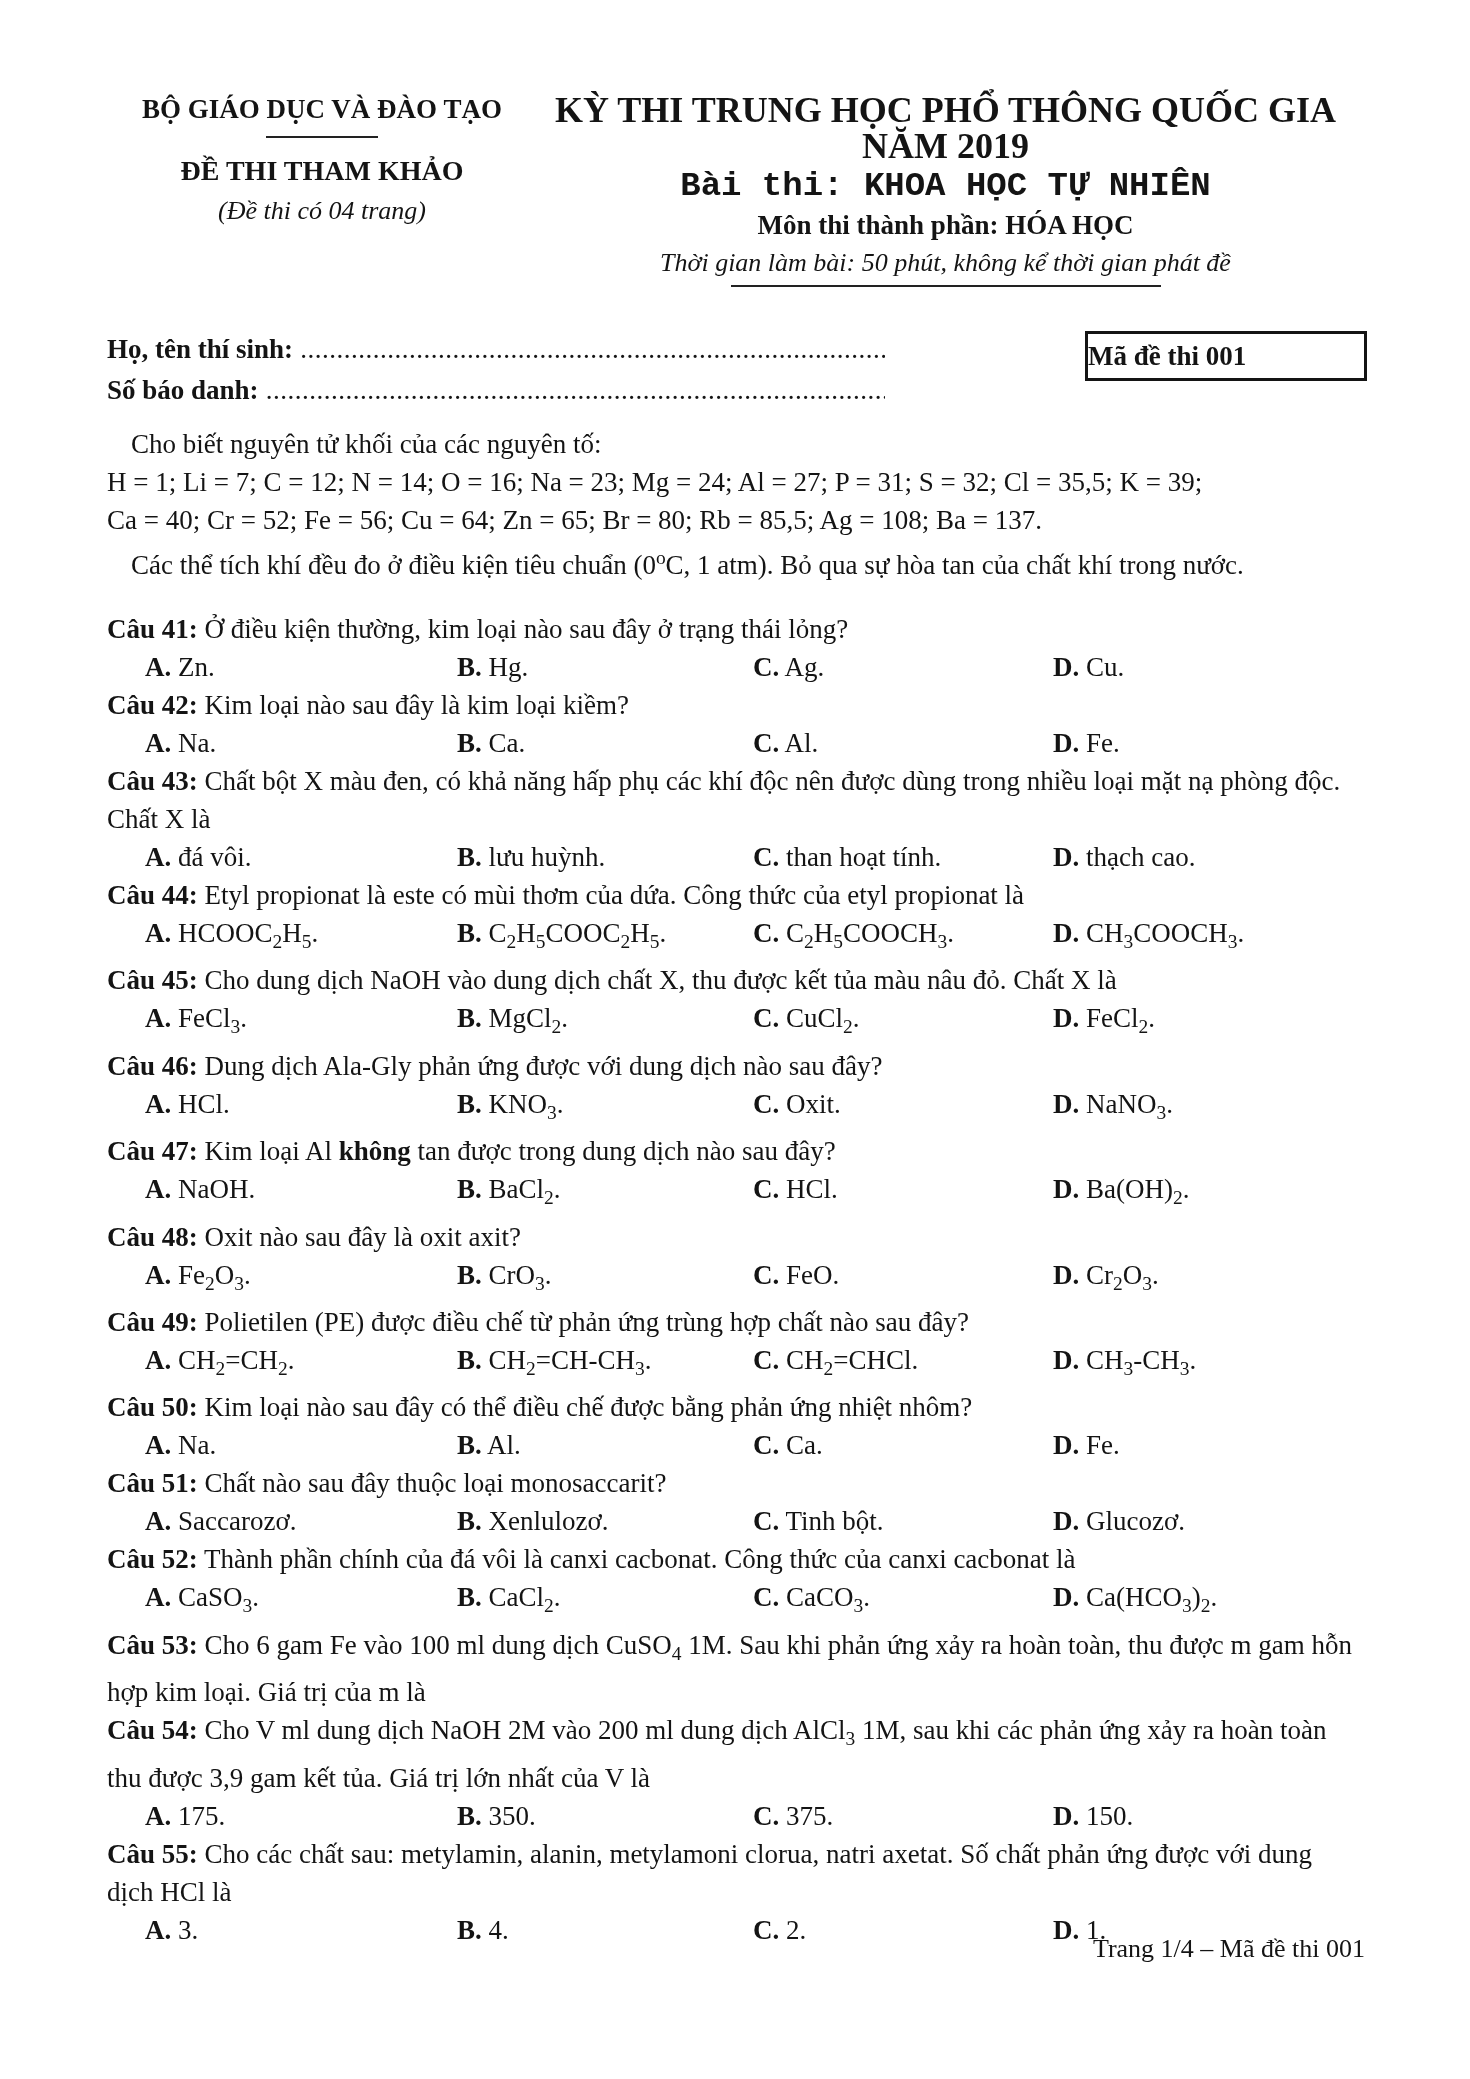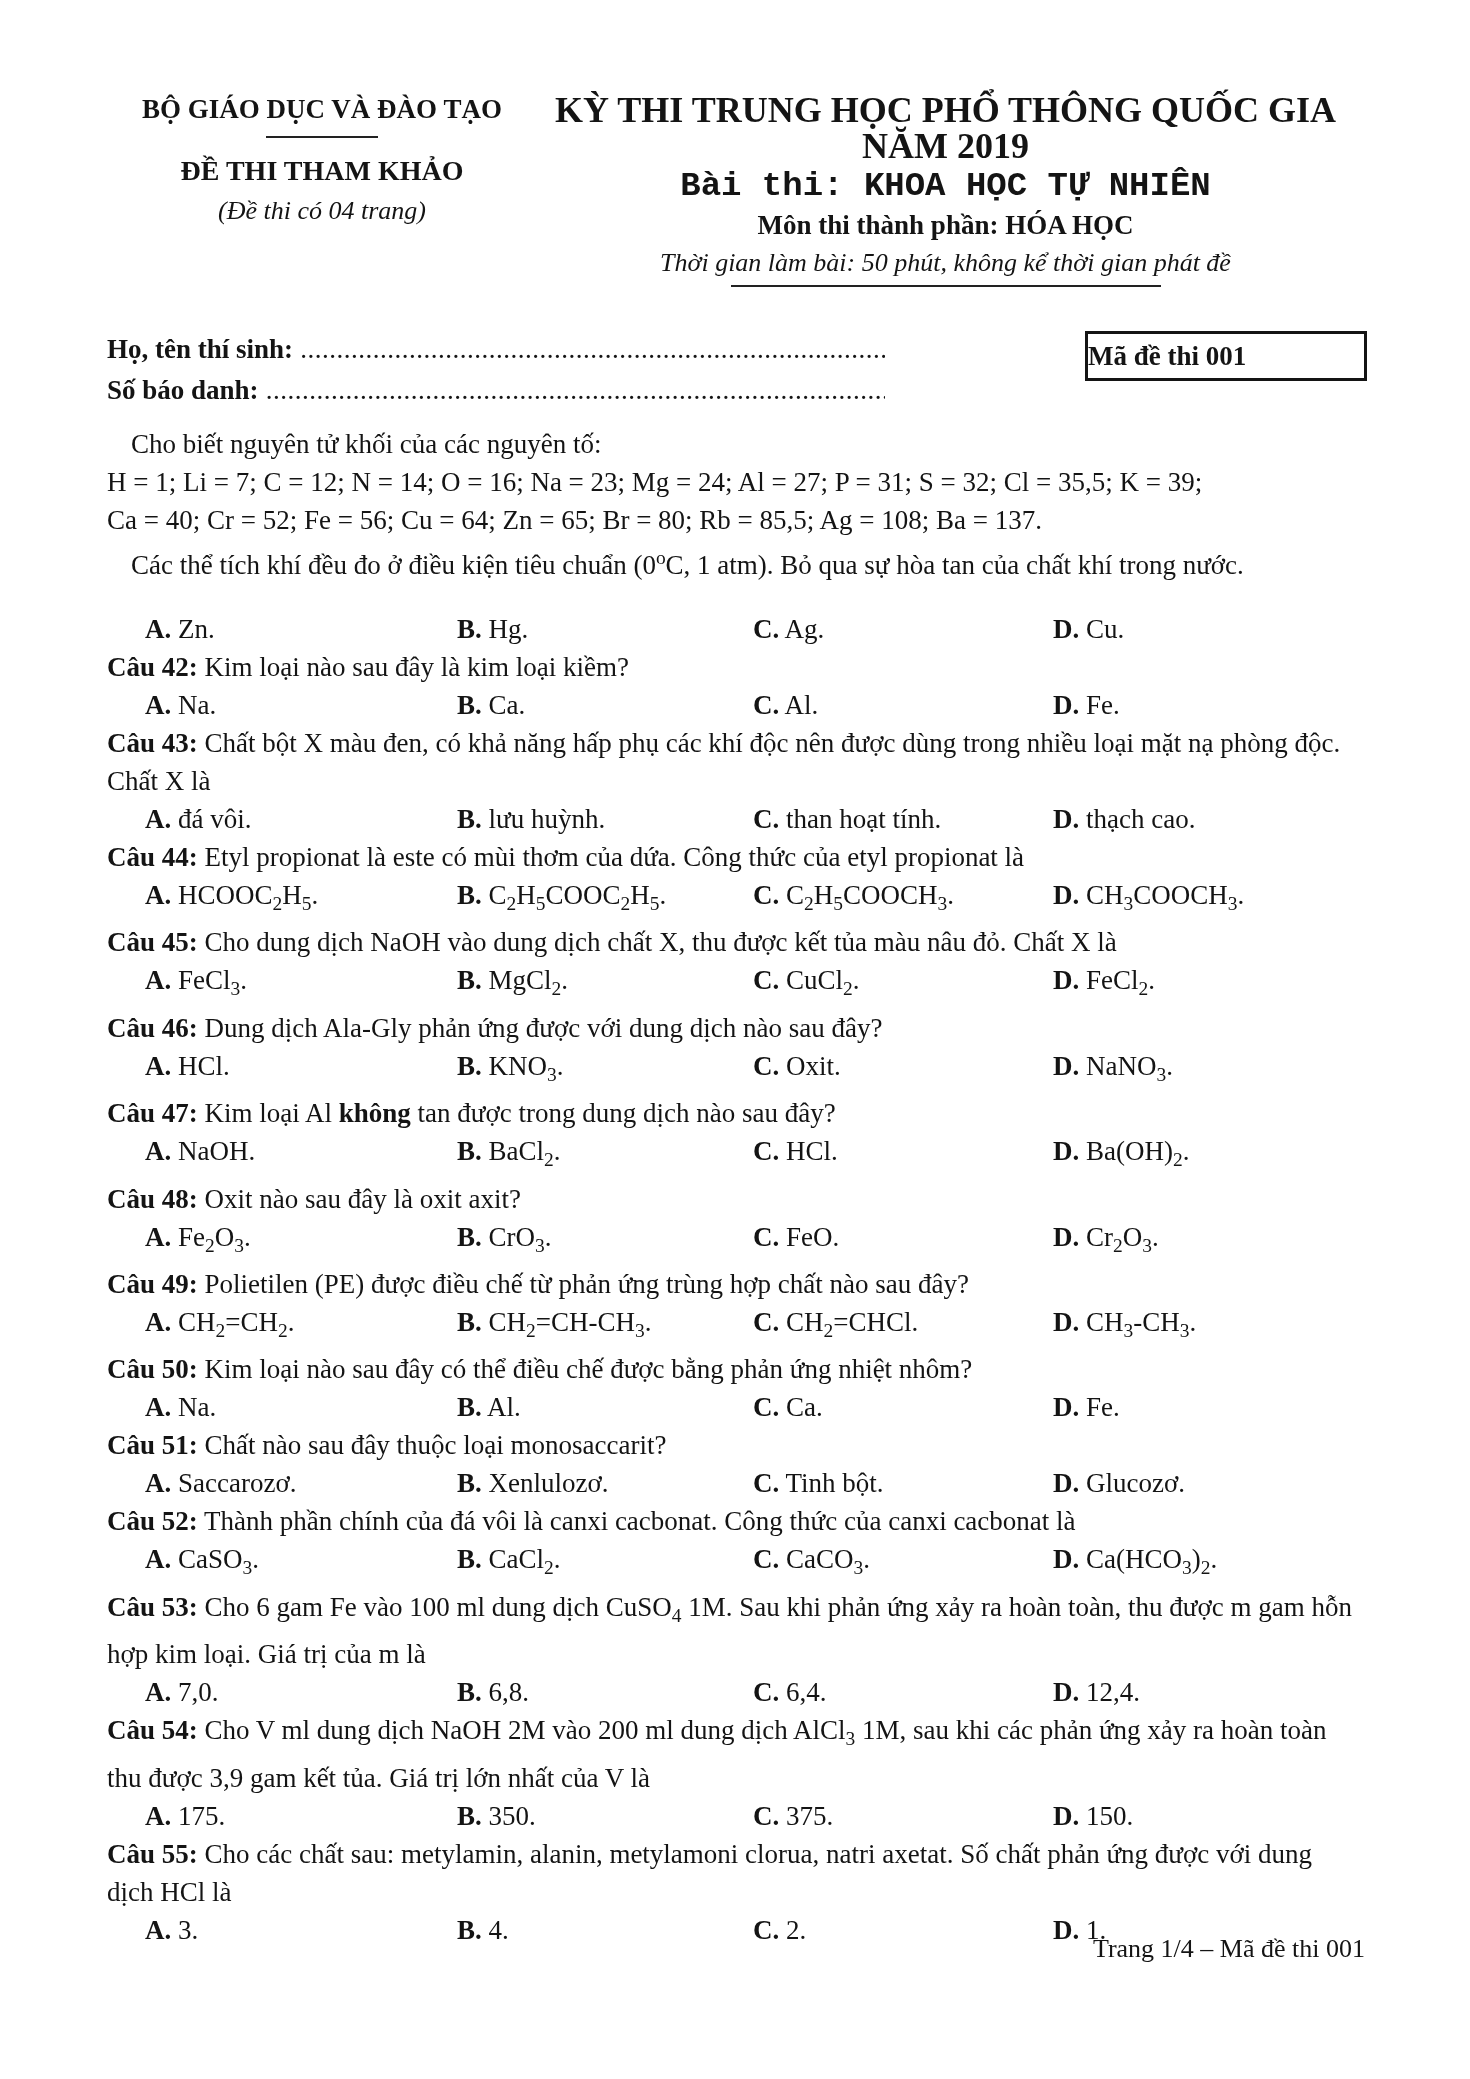--- a/index.html
+++ b/index.html
@@ -88,20 +88,21 @@
 
   <div class="preamble">
     <div class="indent">Cho biết nguyên tử khối của các nguyên tố:</div>
     <div>H = 1; Li = 7; C = 12; N = 14; O = 16; Na = 23; Mg = 24; Al = 27; P = 31; S = 32; Cl = 35,5; K = 39;</div>
     <div>Ca = 40; Cr = 52; Fe = 56; Cu = 64; Zn = 65; Br = 80; Rb = 85,5; Ag = 108; Ba = 137.</div>
     <div class="indent">Các thể tích khí đều đo ở điều kiện tiêu chuẩn (0<sup>o</sup>C, 1 atm). Bỏ qua sự hòa tan của chất khí trong nước.</div>
   </div>
 
   <div id="questions">
       <div class="question">
+        <div class="q-text"><span class="q-num">Câu 41:</span> Ở điều kiện thường, kim loại nào sau đây ở trạng thái lỏng?</div>
         <div class="options">
           <div class="option"><b>A.</b> <span>Zn.</span></div>
           <div class="option"><b>B.</b> <span>Hg.</span></div>
           <div class="option"><b>C.</b> <span>Ag.</span></div>
           <div class="option"><b>D.</b> <span>Cu.</span></div>
         </div>
       </div>
       <div class="question">
         <div class="q-text"><span class="q-num">Câu 42:</span> Kim loại nào sau đây là kim loại kiềm?</div>
         <div class="options">
@@ -196,26 +197,20 @@
         <div class="q-text"><span class="q-num">Câu 52:</span> Thành phần chính của đá vôi là canxi cacbonat. Công thức của canxi cacbonat là</div>
         <div class="options">
           <div class="option"><b>A.</b> <span>CaSO<sub>3</sub>.</span></div>
           <div class="option"><b>B.</b> <span>CaCl<sub>2</sub>.</span></div>
           <div class="option"><b>C.</b> <span>CaCO<sub>3</sub>.</span></div>
           <div class="option"><b>D.</b> <span>Ca(HCO<sub>3</sub>)<sub>2</sub>.</span></div>
         </div>
       </div>
       <div class="question">
         <div class="q-text"><span class="q-num">Câu 53:</span> Cho 6 gam Fe vào 100 ml dung dịch CuSO<sub>4</sub> 1M. Sau khi phản ứng xảy ra hoàn toàn, thu được m gam hỗn hợp kim loại. Giá trị của m là</div>
-        <div class="options">
-          <div class="option"><b>A.</b> <span>7,0.</span></div>
-          <div class="option"><b>B.</b> <span>6,8.</span></div>
-          <div class="option"><b>C.</b> <span>6,4.</span></div>
-          <div class="option"><b>D.</b> <span>12,4.</span></div>
-        </div>
       </div>
       <div class="question">
         <div class="q-text"><span class="q-num">Câu 54:</span> Cho V ml dung dịch NaOH 2M vào 200 ml dung dịch AlCl<sub>3</sub> 1M, sau khi các phản ứng xảy ra hoàn toàn thu được 3,9 gam kết tủa. Giá trị lớn nhất của V là</div>
         <div class="options">
           <div class="option"><b>A.</b> <span>175.</span></div>
           <div class="option"><b>B.</b> <span>350.</span></div>
           <div class="option"><b>C.</b> <span>375.</span></div>
           <div class="option"><b>D.</b> <span>150.</span></div>
         </div>
       </div>

